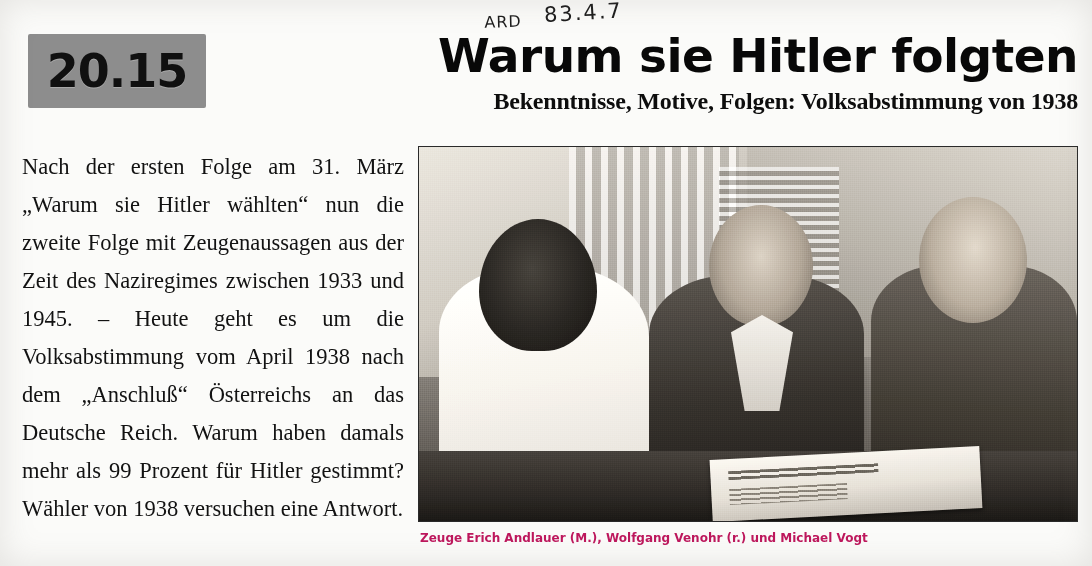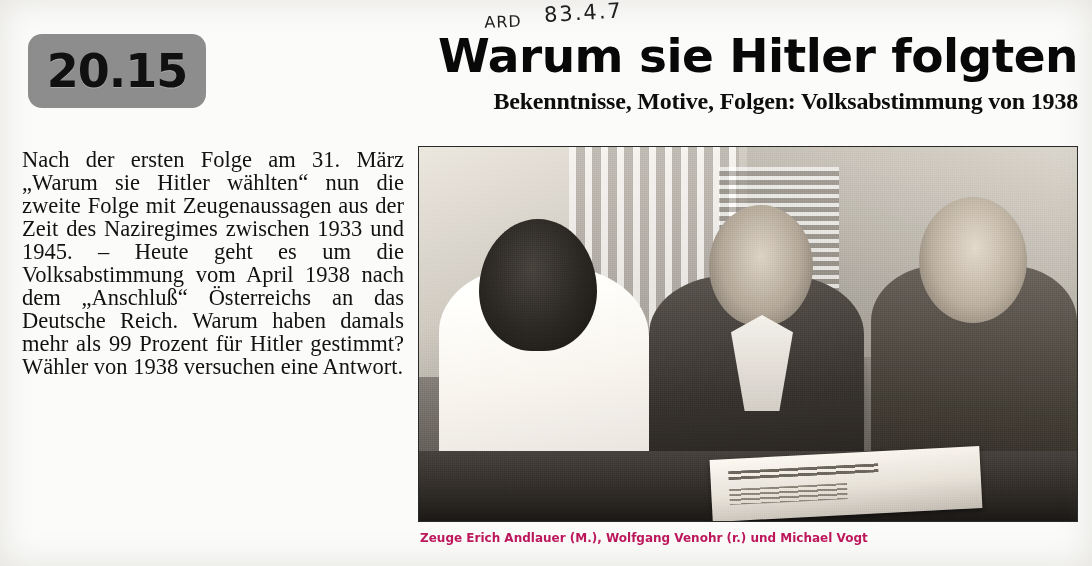--- a/index.html
+++ b/index.html
@@ -46,21 +46,21 @@
   }
 
   
   .time-badge {
     position: absolute;
     left: 28px;
     top: 34px;
     width: 178px;
     height: 74px;
     background: #8d8d8d;
-    border-radius: 14px;
+    border-radius: 2px;
     display: flex;
     align-items: center;
     justify-content: center;
   }
   .time-badge span {
     font-family: "DejaVu Sans", sans-serif;
     font-weight: bold;
     font-size: 46px;
     color: #101010;
     letter-spacing: -1px;
@@ -99,21 +99,21 @@
   .article-column {
     position: absolute;
     left: 22px;
     top: 148px;
     width: 382px;
   }
   .article-column p {
     margin: 0;
     font-family: "Liberation Serif", serif;
     font-size: 22.5px;
-    line-height: 23px;
+    line-height: 38px;
     text-align: justify;
     color: #121212;
     hyphens: manual;
   }
   .article-column p.second {
     margin-top: 0;
   }
   .duration {
     font-family: "DejaVu Sans", sans-serif;
     font-weight: bold;

